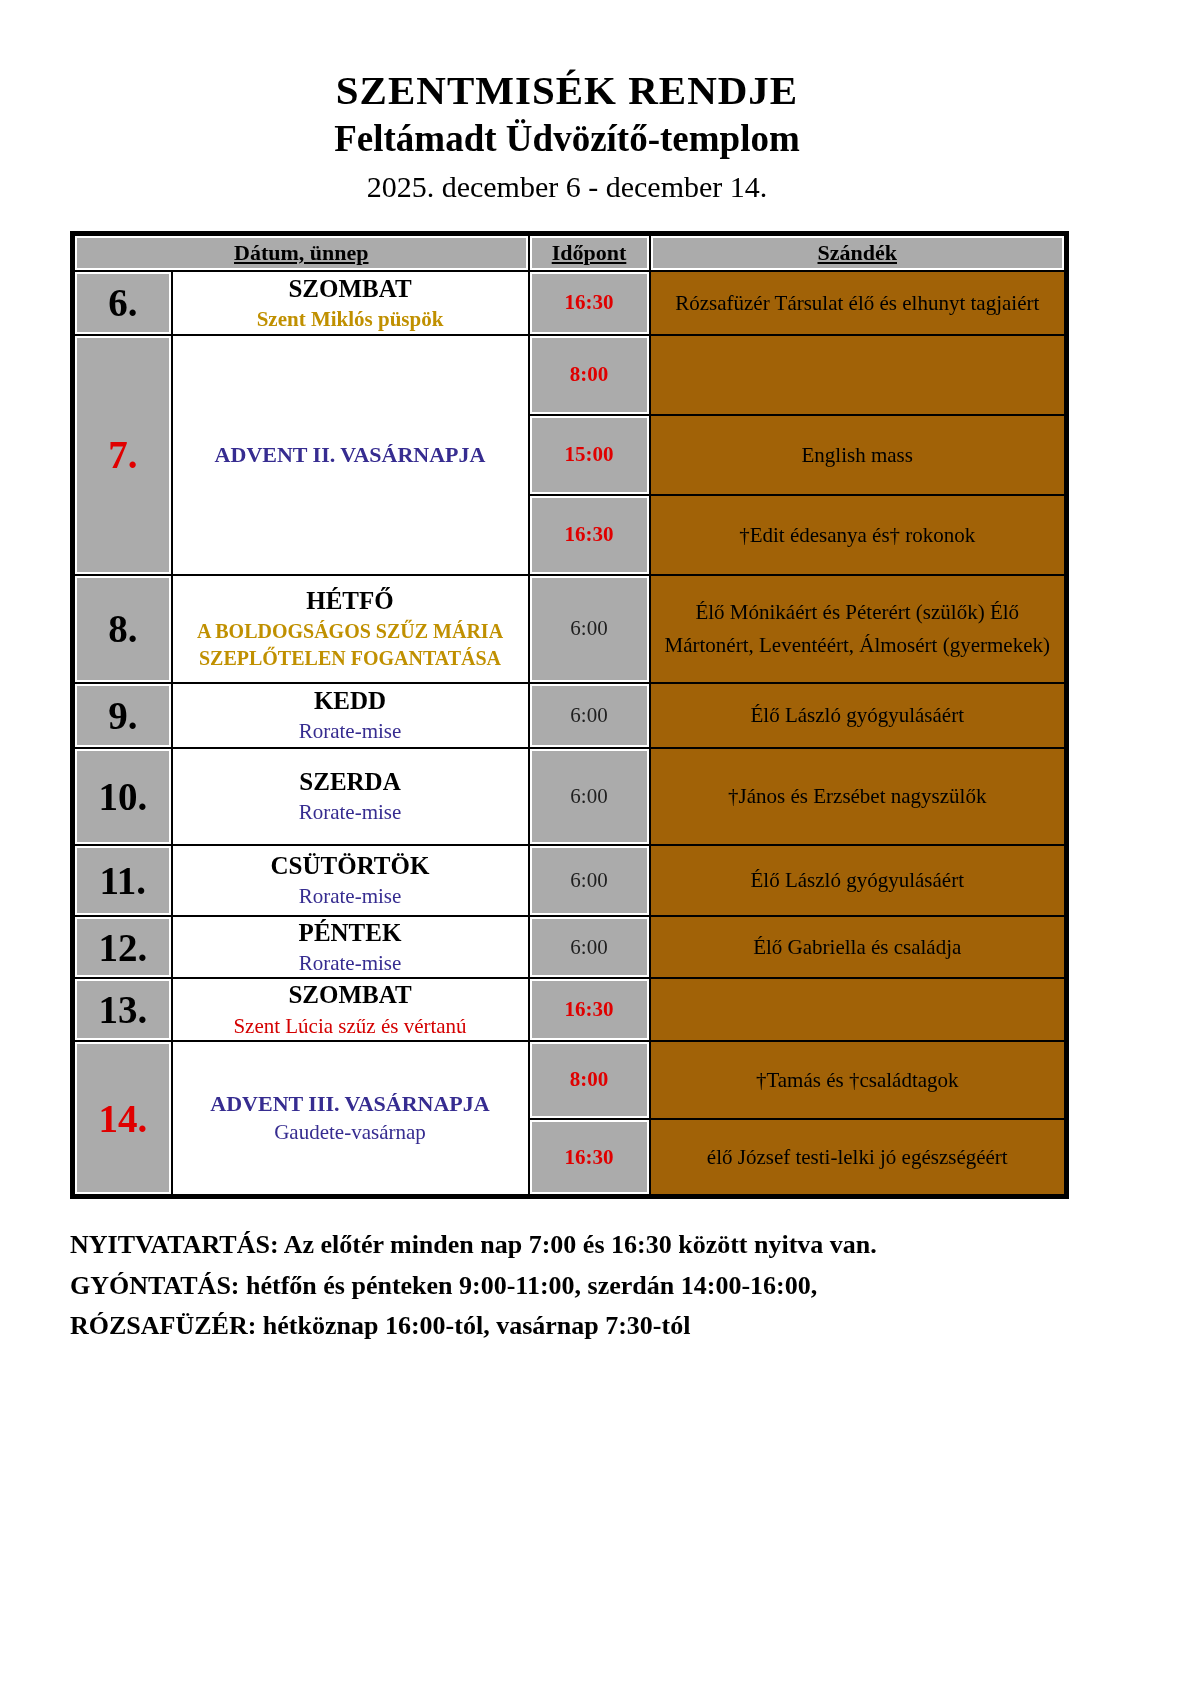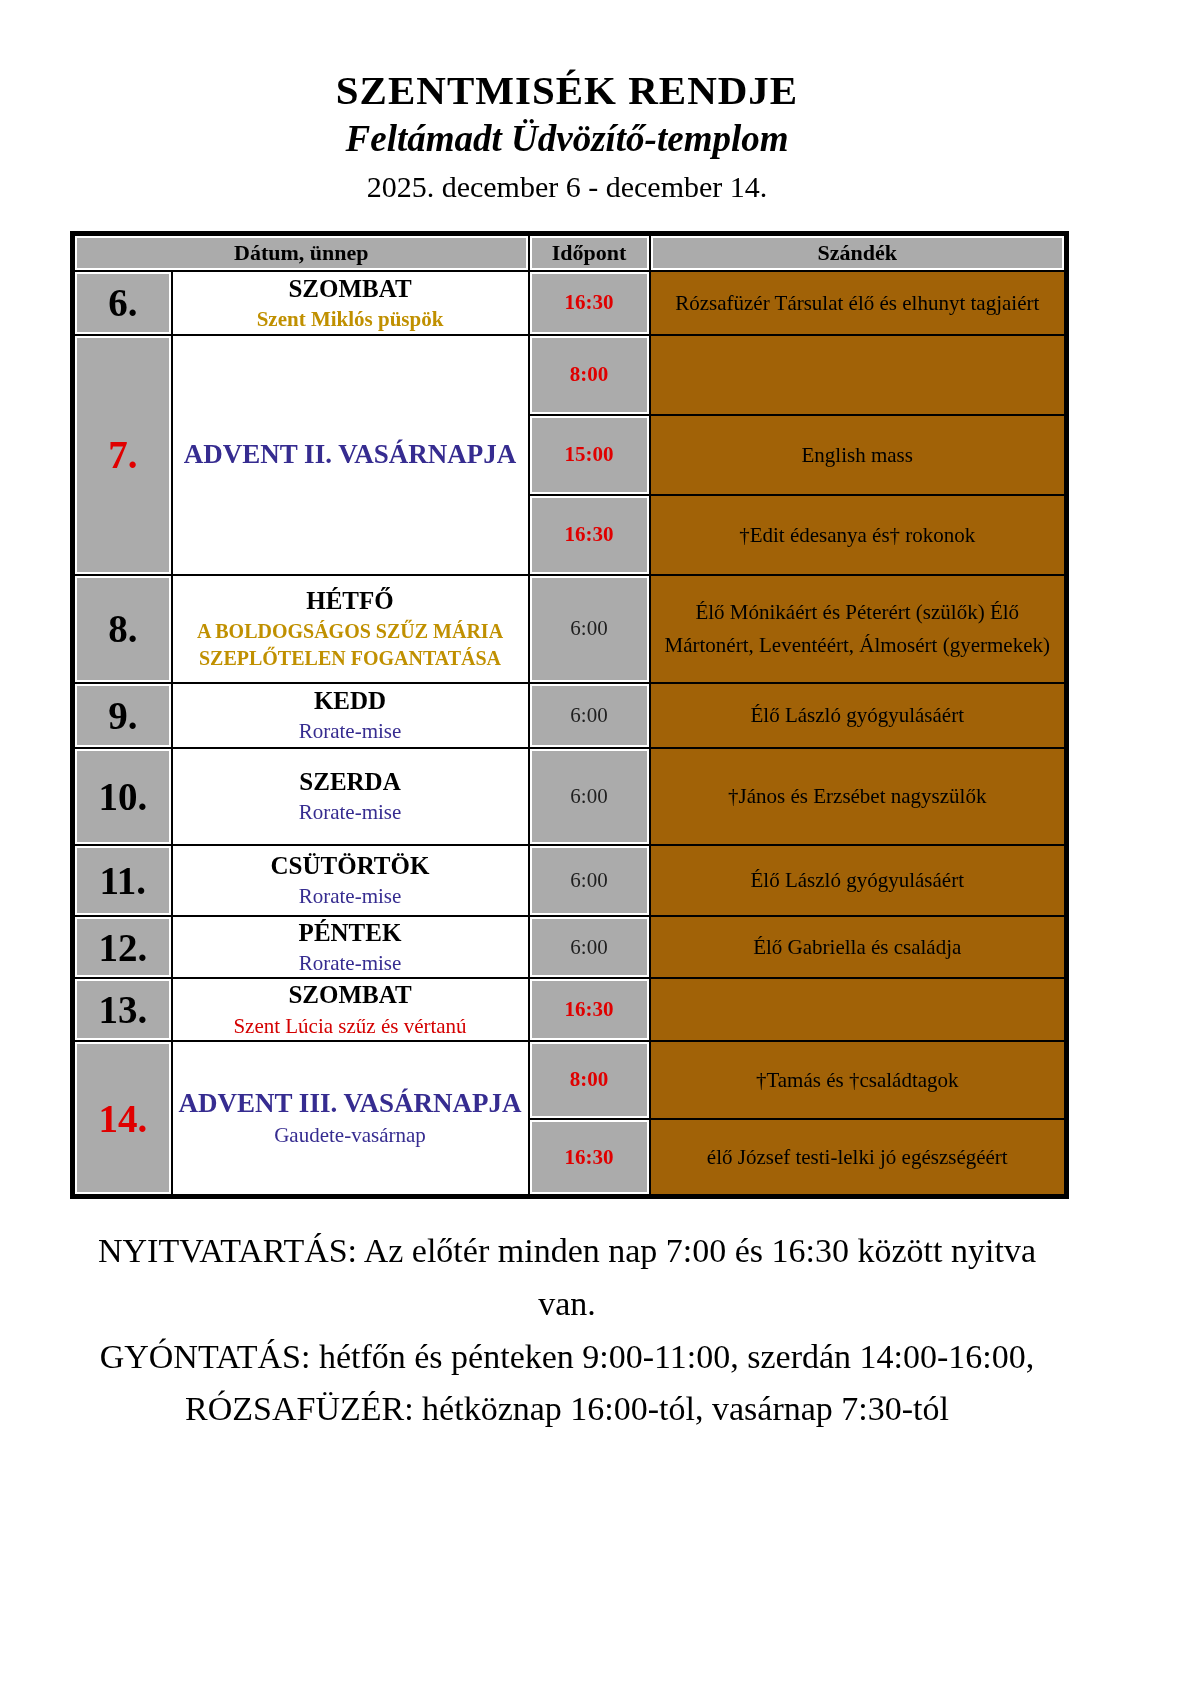--- a/index.html
+++ b/index.html
@@ -3,52 +3,53 @@
 <meta charset="utf-8">
 <style>
   html,body{margin:0;padding:0;background:#ffffff;}
   .page{
     width:1190px;height:1683px;background:#ffffff;position:relative;
     font-family:"Liberation Serif","DejaVu Serif",serif;color:#000;overflow:hidden;
   }
   .content{width:994px;margin-left:70px;}
 
   .title{padding-top:68px;text-align:center;font-size:41px;font-weight:bold;letter-spacing:1px;line-height:1.1;}
-  .subtitle{margin-top:6px;text-align:center;font-size:37px;font-weight:bold;line-height:1.1;font-style:italic;}
+  .subtitle{margin-top:6px;text-align:center;font-size:37px;font-weight:bold;line-height:1.1;}
   .daterange{margin-top:10px;text-align:center;font-size:30px;line-height:1.1;}
 
   table.schedule{
     margin-top:28px;border-collapse:collapse;table-layout:fixed;
     width:994px;border:5px solid #000;
   }
   .schedule th,.schedule td{
     border:2px solid #000;padding:0;text-align:center;vertical-align:middle;
     overflow:hidden;
   }
   .gray{background:var(--table-gray);box-shadow:inset 0 0 0 2px #ffffff;}
   thead th{
     height:34px;font-size:22px;font-weight:bold;
     border-bottom:6px double #000;
+    text-decoration:underline;
   }
   .date-cell{font-size:39px;font-weight:bold;}
   .date-red{color:var(--time-red);}
   .day-cell{background:#fff;padding:2px 6px;}
   .day-name{font-size:25px;font-weight:bold;line-height:1.25;}
   .feast{font-size:21px;line-height:1.3;margin-top:2px;}
   .feast-gold{color:var(--feast-gold);font-weight:bold;}
   .feast-caps{font-size:20px;line-height:1.35;padding:0 8px;}
-  .day-advent{color:var(--advent-indigo);font-size:27px;font-weight:bold;line-height:1.25;}
+  .day-advent{color:var(--advent-indigo);font-size:22px;font-weight:bold;line-height:1.25;}
   .feast-indigo{color:var(--advent-indigo);}
   .feast-red{color:var(--lucia-red);}
   .time-cell{font-size:21px;}
   .time-red{color:var(--time-red);font-weight:bold;}
   .time-dark{color:#1f1f1f;}
   .intent-cell{background:#a16207;font-size:21px;line-height:1.55;padding:2px 18px;}
 
-  .footer{margin-top:26px;text-align:center;font-size:34px;font-weight:normal;line-height:1.55;}
+  .footer{margin-top:26px;font-size:26px;font-weight:bold;line-height:1.55;}
 </style>
 </head>
 <body>
 
 <div class="page">
   <div class="content">
 
     <div class="title">SZENTMISÉK RENDJE</div>
     <div class="subtitle">Feltámadt Üdvözítő-templom</div>
     <div class="daterange">2025. december 6 - december 14.</div>

